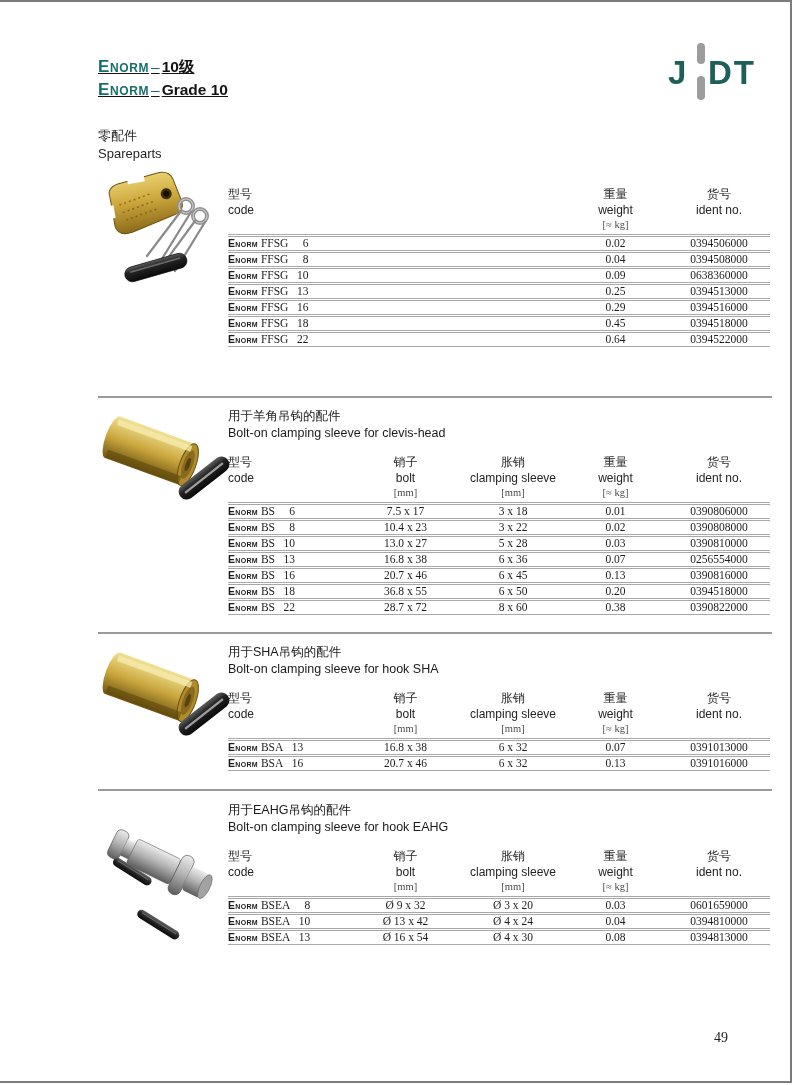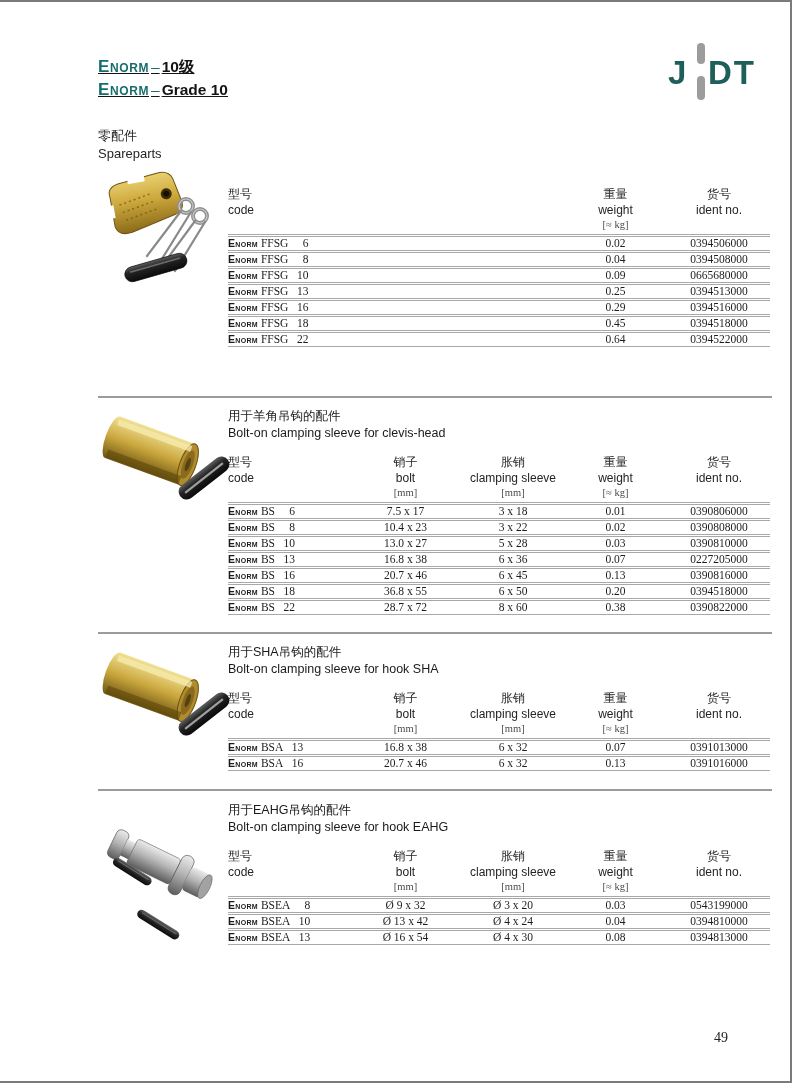--- a/index.html
+++ b/index.html
@@ -152,21 +152,21 @@
             <div class="cell c">0394506000</div>
           </div>
           <div class="row g3">
             <div class="cell code"><span class="brand">Enorm</span><span class="model">FFSG</span><span class="size">8</span></div>
             <div class="cell c">0.04</div>
             <div class="cell c">0394508000</div>
           </div>
           <div class="row g3">
             <div class="cell code"><span class="brand">Enorm</span><span class="model">FFSG</span><span class="size">10</span></div>
             <div class="cell c">0.09</div>
-            <div class="cell c">0665680000</div>
+            <div class="cell c">0638360000</div>
           </div>
           <div class="row g3">
             <div class="cell code"><span class="brand">Enorm</span><span class="model">FFSG</span><span class="size">13</span></div>
             <div class="cell c">0.25</div>
             <div class="cell c">0394513000</div>
           </div>
           <div class="row g3">
             <div class="cell code"><span class="brand">Enorm</span><span class="model">FFSG</span><span class="size">16</span></div>
             <div class="cell c">0.29</div>
             <div class="cell c">0394516000</div>
@@ -267,21 +267,21 @@
             <div class="cell c">13.0 x 27</div>
             <div class="cell c">5 x 28</div>
             <div class="cell c">0.03</div>
             <div class="cell c">0390810000</div>
           </div>
           <div class="row g5">
             <div class="cell code"><span class="brand">Enorm</span><span class="model">BS</span><span class="size">13</span></div>
             <div class="cell c">16.8 x 38</div>
             <div class="cell c">6 x 36</div>
             <div class="cell c">0.07</div>
-            <div class="cell c">0227205000</div>
+            <div class="cell c">0256554000</div>
           </div>
           <div class="row g5">
             <div class="cell code"><span class="brand">Enorm</span><span class="model">BS</span><span class="size">16</span></div>
             <div class="cell c">20.7 x 46</div>
             <div class="cell c">6 x 45</div>
             <div class="cell c">0.13</div>
             <div class="cell c">0390816000</div>
           </div>
           <div class="row g5">
             <div class="cell code"><span class="brand">Enorm</span><span class="model">BS</span><span class="size">18</span></div>
@@ -446,21 +446,21 @@
           <div class="zh">货号</div>
           <div class="en">ident no.</div>
         </div>
       </div>
       <div class="tbody">
         <div class="row g5">
             <div class="cell code"><span class="brand">Enorm</span><span class="model">BSEA</span><span class="size">8</span></div>
             <div class="cell c">Ø 9 x 32</div>
             <div class="cell c">Ø 3 x 20</div>
             <div class="cell c">0.03</div>
-            <div class="cell c">0543199000</div>
+            <div class="cell c">0601659000</div>
           </div>
           <div class="row g5">
             <div class="cell code"><span class="brand">Enorm</span><span class="model">BSEA</span><span class="size">10</span></div>
             <div class="cell c">Ø 13 x 42</div>
             <div class="cell c">Ø 4 x 24</div>
             <div class="cell c">0.04</div>
             <div class="cell c">0394810000</div>
           </div>
           <div class="row g5">
             <div class="cell code"><span class="brand">Enorm</span><span class="model">BSEA</span><span class="size">13</span></div>

